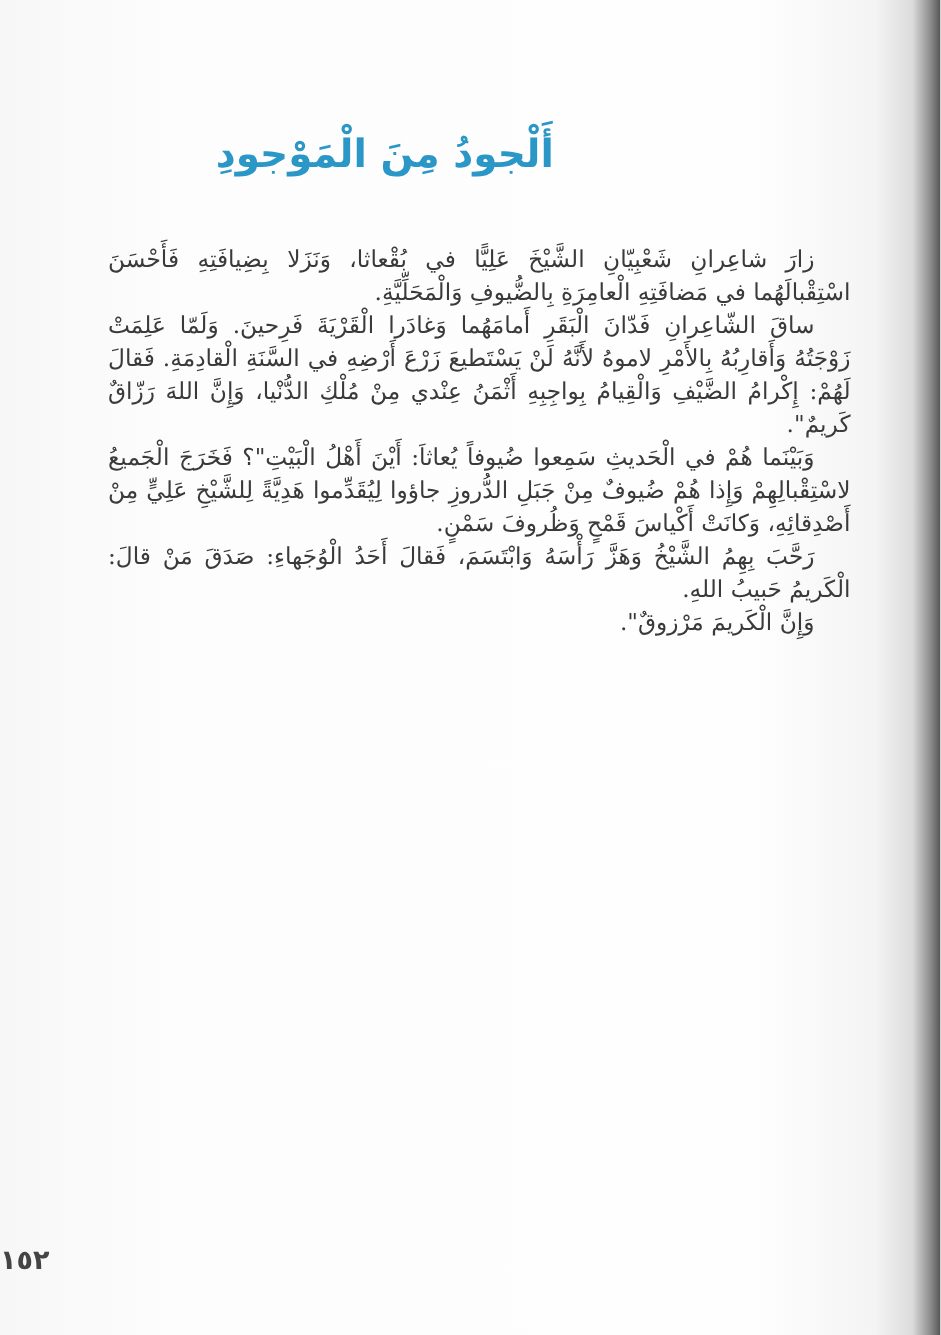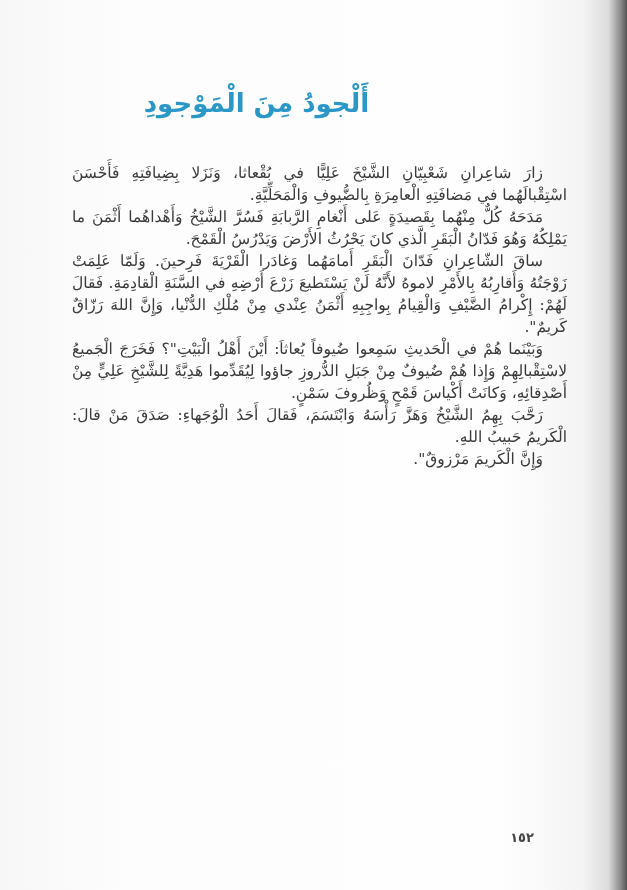--- a/index.html
+++ b/index.html
@@ -50,37 +50,36 @@
     .verse {
       margin: 0;
       padding-right: 24px;
       text-align: right;
     }
     .page-number {
       position: absolute;
       top: 830px;
       left: 0;
       width: 534px;
-      text-align: right;
+      text-align: left;
       font-family: "DejaVu Sans", "Liberation Sans", sans-serif;
       font-weight: bold;
-      font-size: 13px;
+      font-size: 18px;
       color: #444;
       direction: rtl;
     }
   </style>
 </head>
 <body>
 
 <div class="page">
   <h1 class="title">أَلْجودُ مِنَ الْمَوْجودِ</h1>
 
   <div class="body-text">
     <p class="para">زارَ شاعِرانِ شَعْبِيّانِ الشَّيْخَ عَلِيًّا في بُقْعاثا، وَنَزَلا بِضِيافَتِهِ فَأَحْسَنَ اسْتِقْبالَهُما في مَضافَتِهِ الْعامِرَةِ بِالضُّيوفِ وَالْمَحَلِّيَّةِ.</p>
-    <p class="para">مَدَحَهُ كُلٌّ مِنْهُما بِقَصيدَةٍ عَلى أَنْغامِ الرَّبابَةِ فَسُرَّ الشَّيْخُ وَأَهْداهُما أَثْمَنَ ما يَمْلِكُهُ وَهُوَ فَدّانُ الْبَقَرِ الَّذي كانَ يَحْرُثُ الأَرْضَ وَيَدْرُسُ الْقَمْحَ.</p>
     <p class="para">ساقَ الشّاعِرانِ فَدّانَ الْبَقَرِ أَمامَهُما وَغادَرا الْقَرْيَةَ فَرِحينَ. وَلَمّا عَلِمَتْ زَوْجَتُهُ وَأَقارِبُهُ بِالأَمْرِ لاموهُ لأَنَّهُ لَنْ يَسْتَطيعَ زَرْعَ أَرْضِهِ في السَّنَةِ الْقادِمَةِ. فَقالَ لَهُمْ: إِكْرامُ الضَّيْفِ وَالْقِيامُ بِواجِبِهِ أَثْمَنُ عِنْدي مِنْ مُلْكِ الدُّنْيا، وَإِنَّ اللهَ رَزّاقٌ كَريمٌ".</p>
     <p class="para">وَبَيْنَما هُمْ في الْحَديثِ سَمِعوا ضُيوفاً يُعاثاَ: أَيْنَ أَهْلُ الْبَيْتِ"؟ فَخَرَجَ الْجَميعُ لاسْتِقْبالِهِمْ وَإِذا هُمْ ضُيوفٌ مِنْ جَبَلِ الدُّروزِ جاؤوا لِيُقَدِّموا هَدِيَّةً لِلشَّيْخِ عَلِيٍّ مِنْ أَصْدِقائِهِ، وَكانَتْ أَكْياسَ قَمْحٍ وَظُروفَ سَمْنٍ.</p>
     <p class="para">رَحَّبَ بِهِمُ الشَّيْخُ وَهَزَّ رَأْسَهُ وَابْتَسَمَ، فَقالَ أَحَدُ الْوُجَهاءِ: صَدَقَ مَنْ قالَ: الْكَريمُ حَبيبُ اللهِ.</p>
     <p class="verse">وَإِنَّ الْكَريمَ مَرْزوقٌ".</p>
   </div>
 
   <div class="page-number">١٥٢</div>
 </div>
 
 </body></html>

